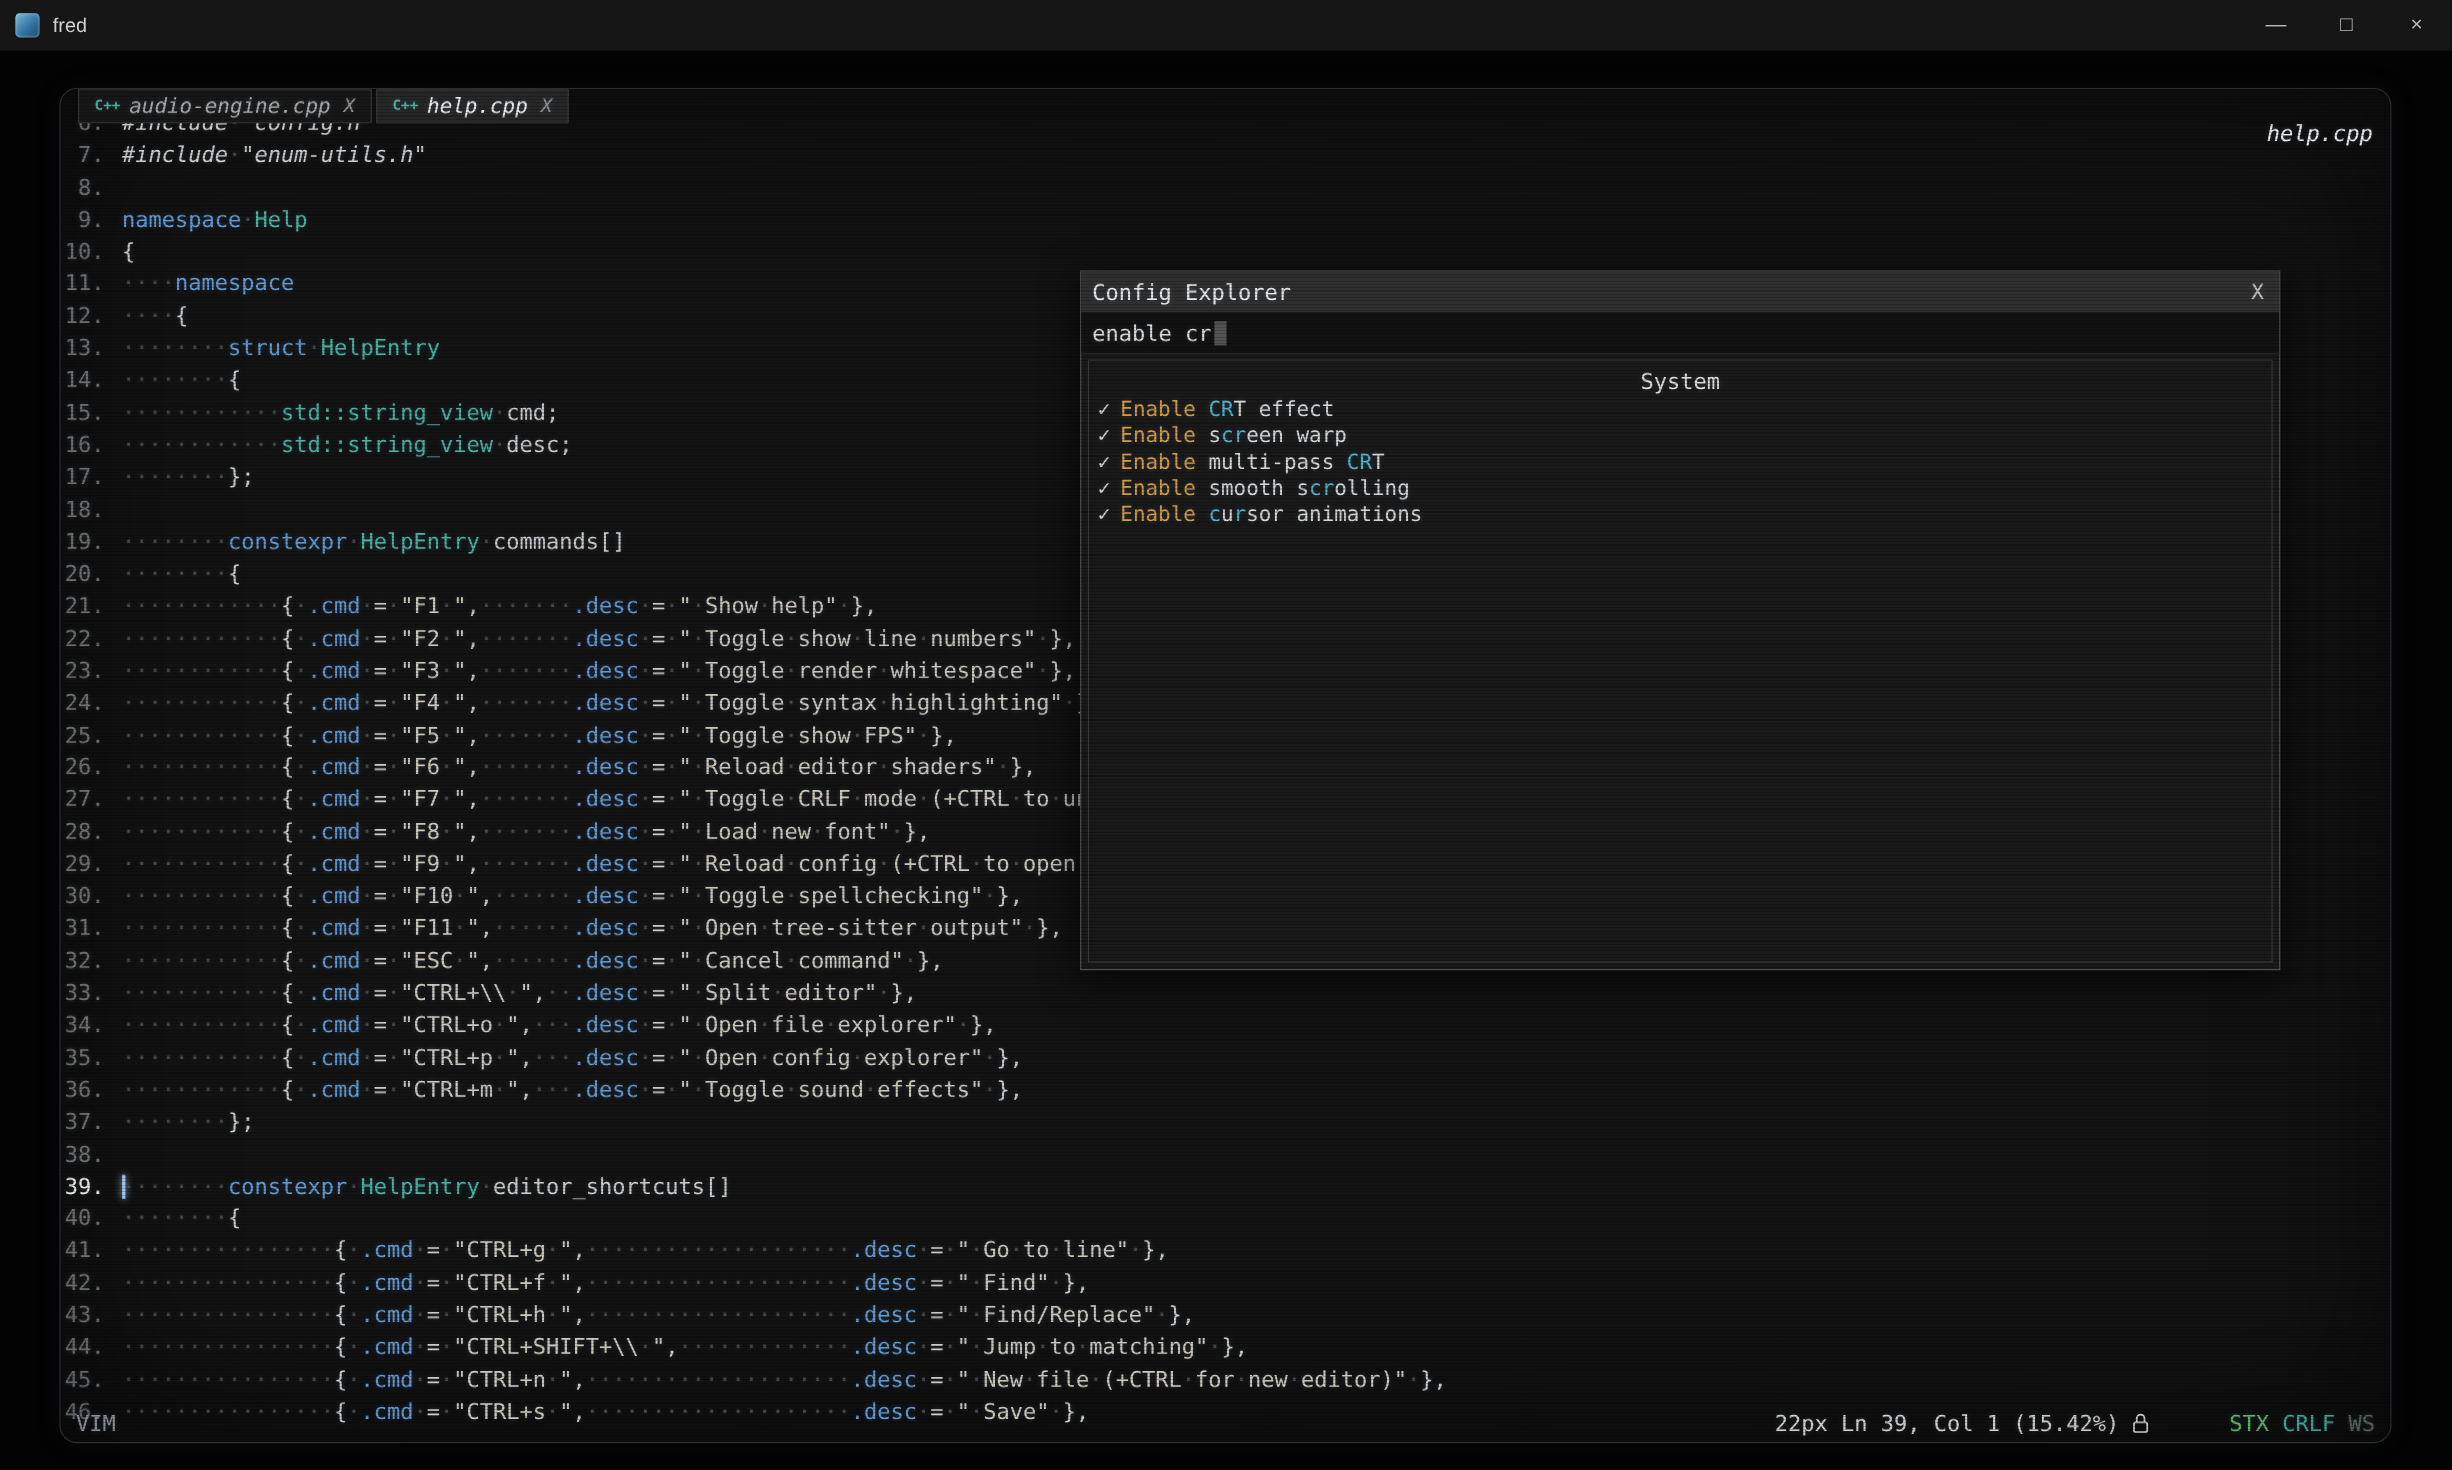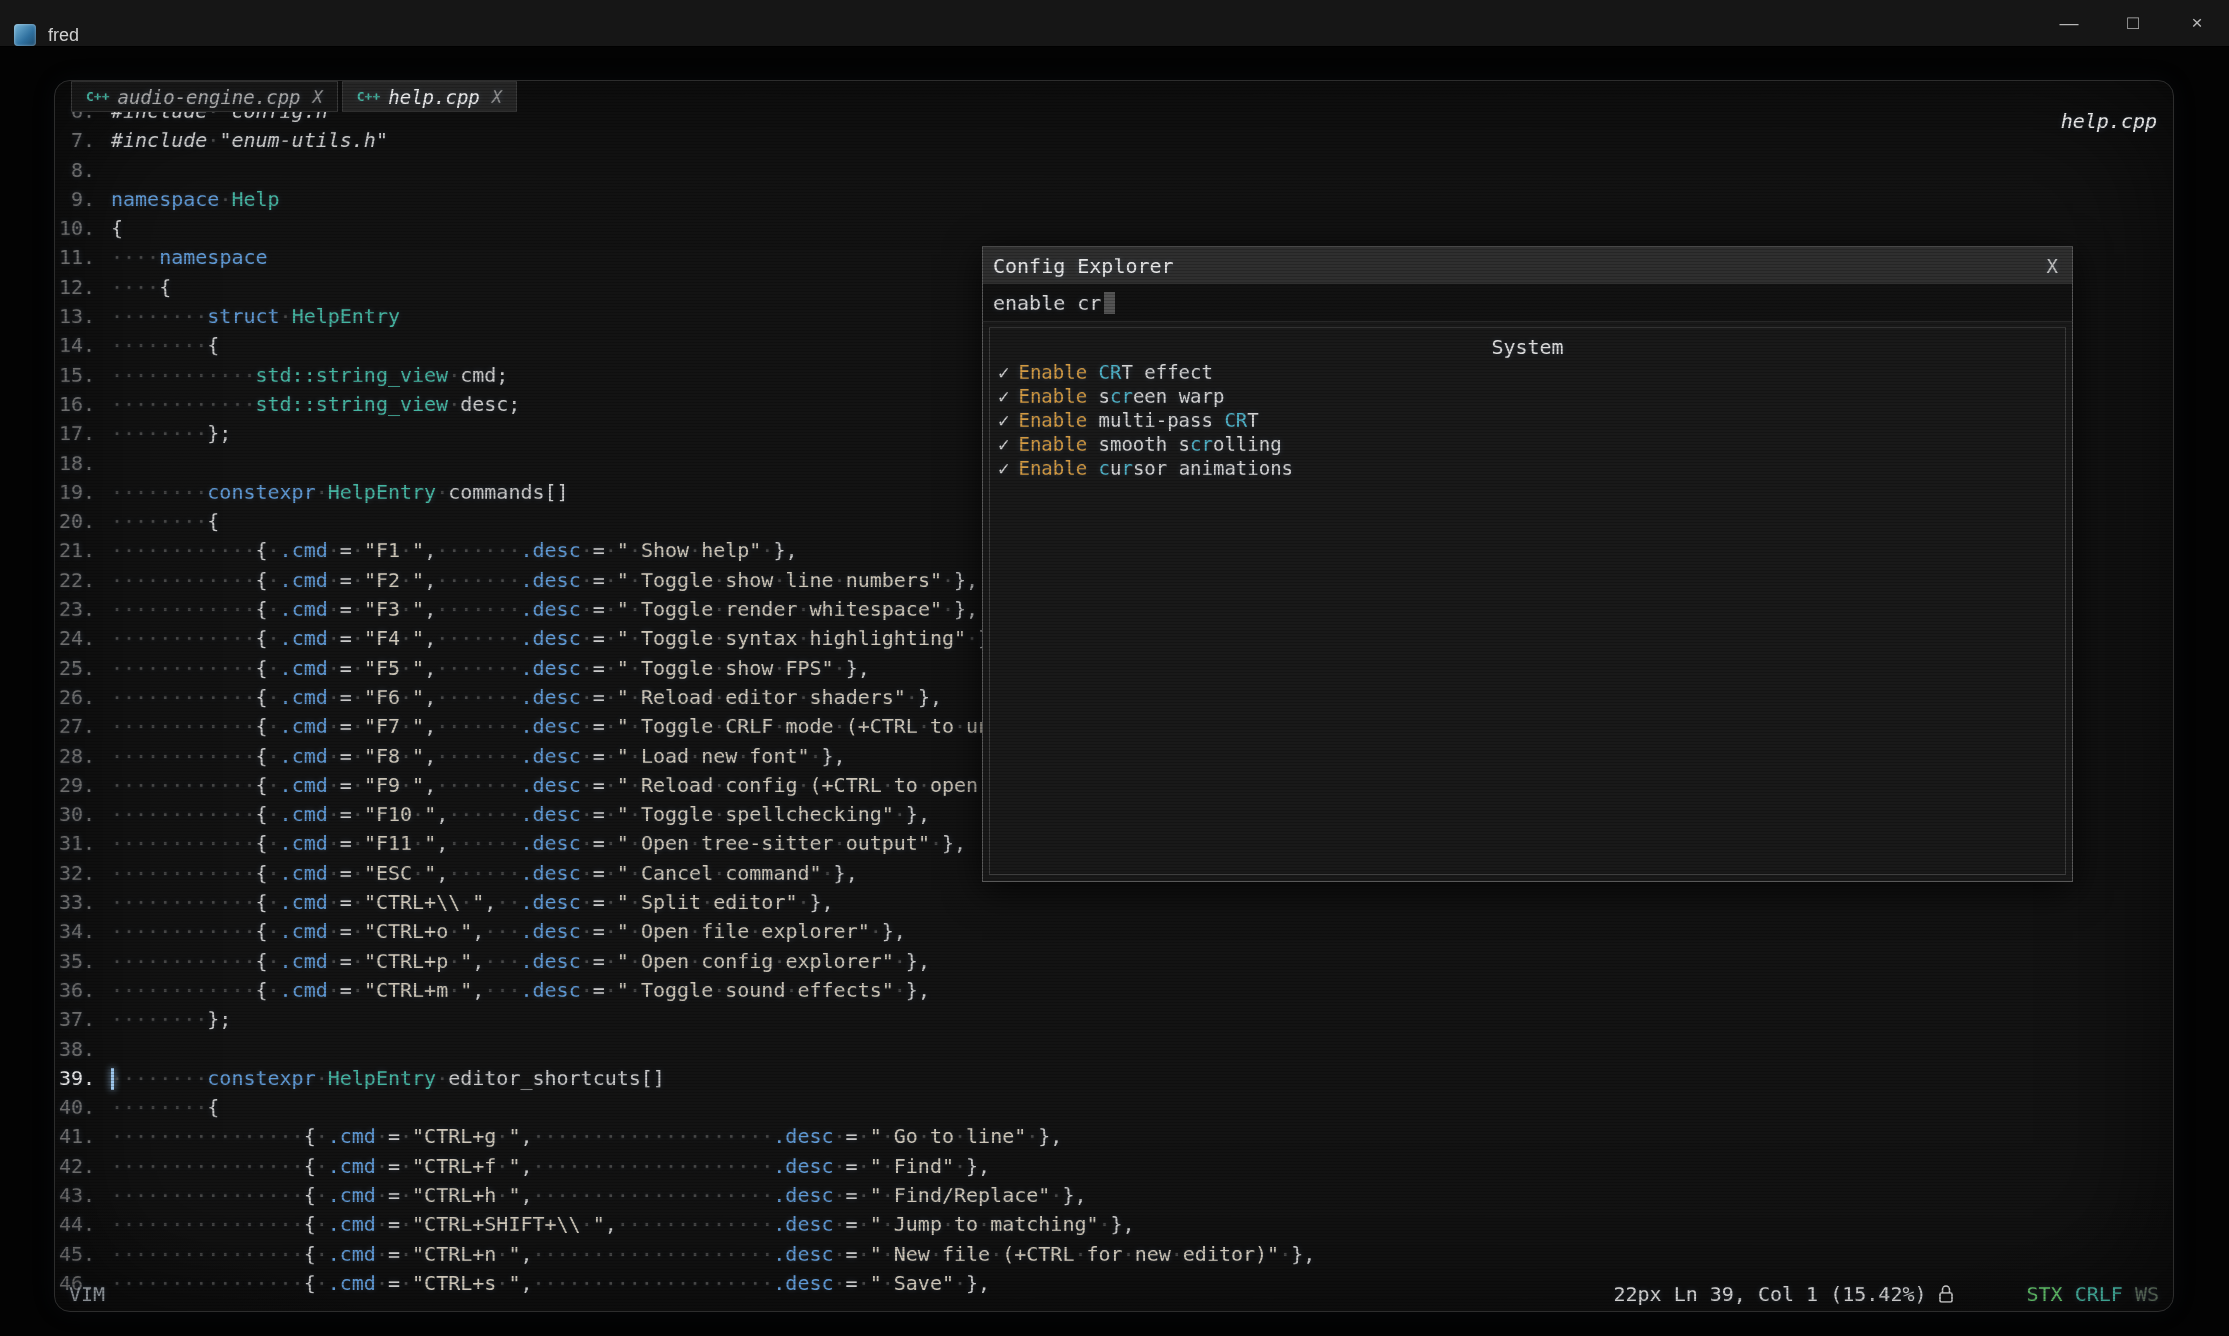--- a/index.html
+++ b/index.html
@@ -5,21 +5,21 @@
   * { box-sizing: border-box; }
   html,body { margin:0; padding:0; }
   body {
     width:2229px; height:1336px; position:relative; overflow:hidden;
     background:#030303; font-family:"DejaVu Sans Mono", monospace;
   }
 
   
   .titlebar {
     position:absolute; left:0; top:0; width:2229px; height:47px;
-    background:#161616; display:flex; align-items:flex-end;
+    background:#161616; display:flex; align-items:center;
     font-family:"Liberation Sans", sans-serif; border-bottom:1px solid #000;
   }
   .app-icon {
     width:22px; height:22px; margin:0 12px 0 14px; border-radius:4px;
     background:linear-gradient(135deg,#7ab8d9 0%,#2e6f9e 60%,#1d4a6b 100%);
     box-shadow:inset 0 0 3px rgba(255,255,255,.5);
   }
   .win-title { color:#d0d0d0; font-size:18px; }
   .win-controls { margin-left:auto; display:flex; height:100%; }
   .win-btn {

